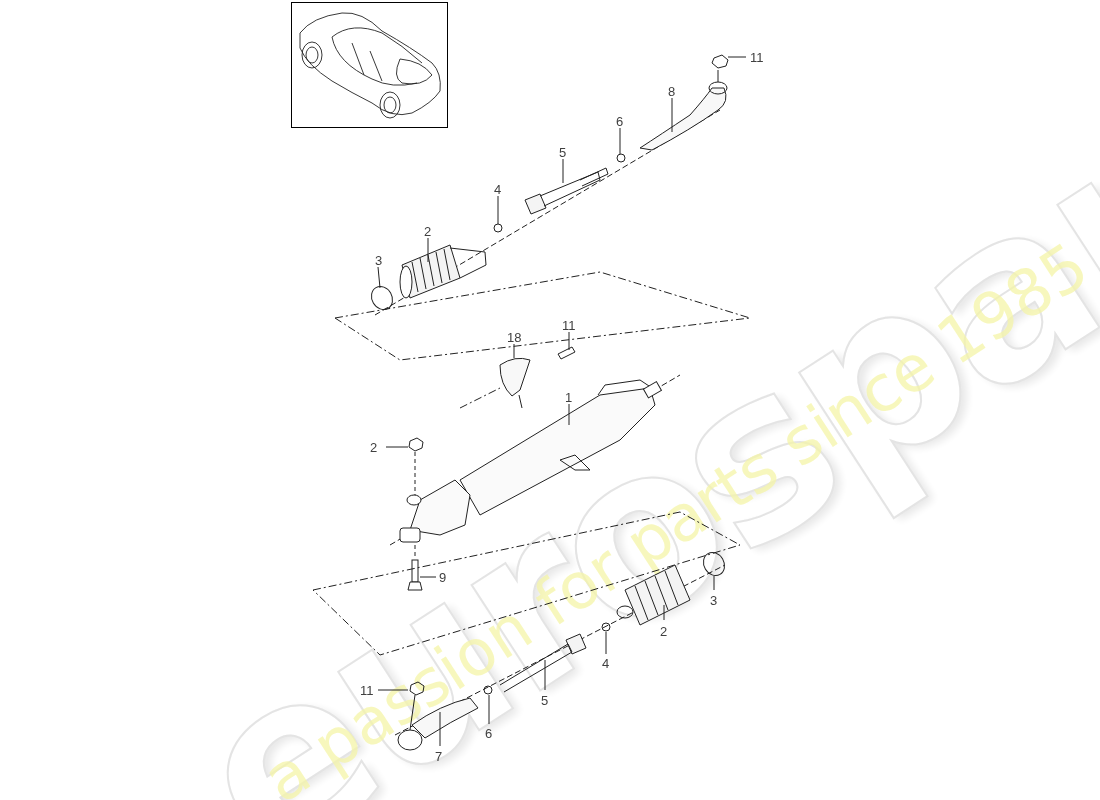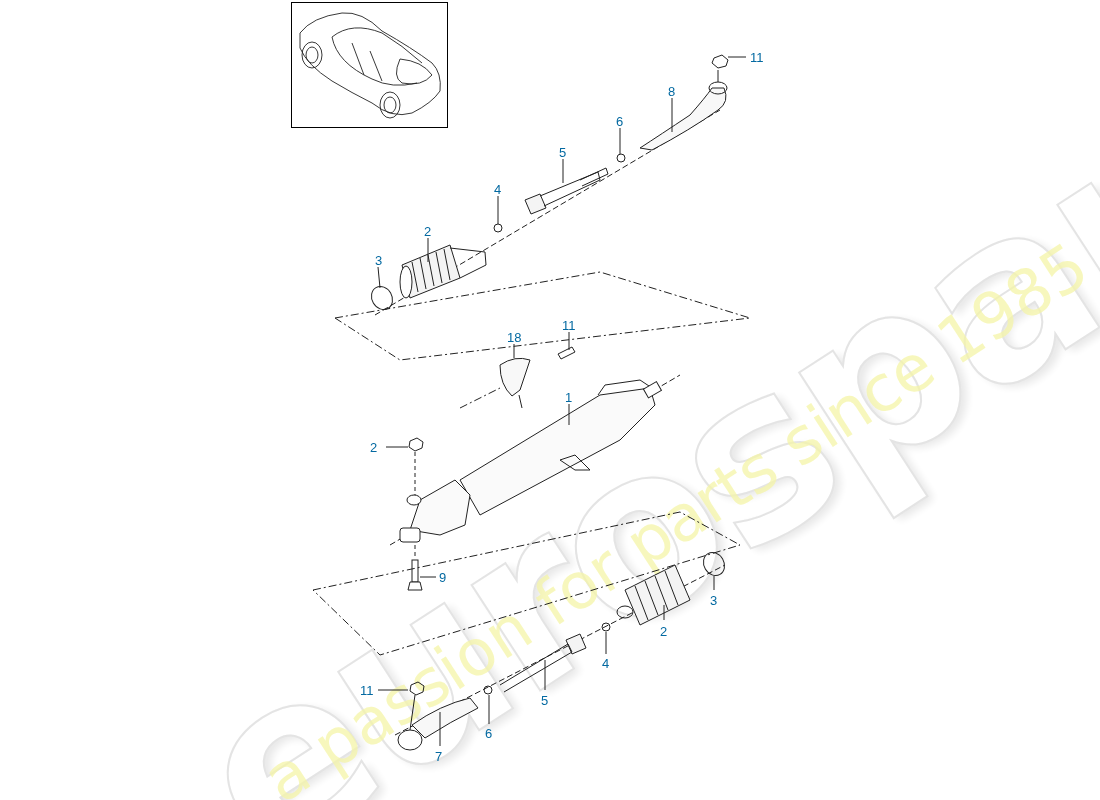--- a/index.html
+++ b/index.html
@@ -3,21 +3,21 @@
 <meta charset="utf-8">
 <style>
   html, body { margin:0; padding:0; background:#ffffff; }
   body { width:1100px; height:800px; position:relative; overflow:hidden; font-family:"Liberation Sans", sans-serif; }
   .canvas { position:absolute; left:0; top:0; width:1100px; height:800px; }
   .wm-logo { position:absolute; font-family:"DejaVu Sans", sans-serif; font-weight:bold; font-size:230px; color:#ffffff;
     -webkit-text-stroke:2px #e3e3e3; text-shadow: 4px 6px 10px rgba(0,0,0,0.10); transform-origin:0 0;
     left:150px; top:690px; transform:rotate(-33deg); letter-spacing:-6px; white-space:nowrap; opacity:0.95; }
   .wm-tag { position:absolute; font-family:"DejaVu Sans", sans-serif; font-size:64px; color:#f5f5a8; opacity:0.75;
     transform-origin:0 0; left:250px; top:755px; transform:rotate(-33deg); white-space:nowrap; }
-  .callout { position:absolute; font-size:13px; color:#0369a1; line-height:1; }
+  .callout { position:absolute; font-size:13px; color:#404040; line-height:1; }
   .thumb { position:absolute; left:291px; top:2px; width:155px; height:124px; border:1px solid #000; background:#fff; }
 </style>
 </head>
 <body>
 
 <div class="canvas">
 
   <div class="wm-logo">eurospares</div>
   <div class="wm-tag">a passion for parts since 1985</div>
 

